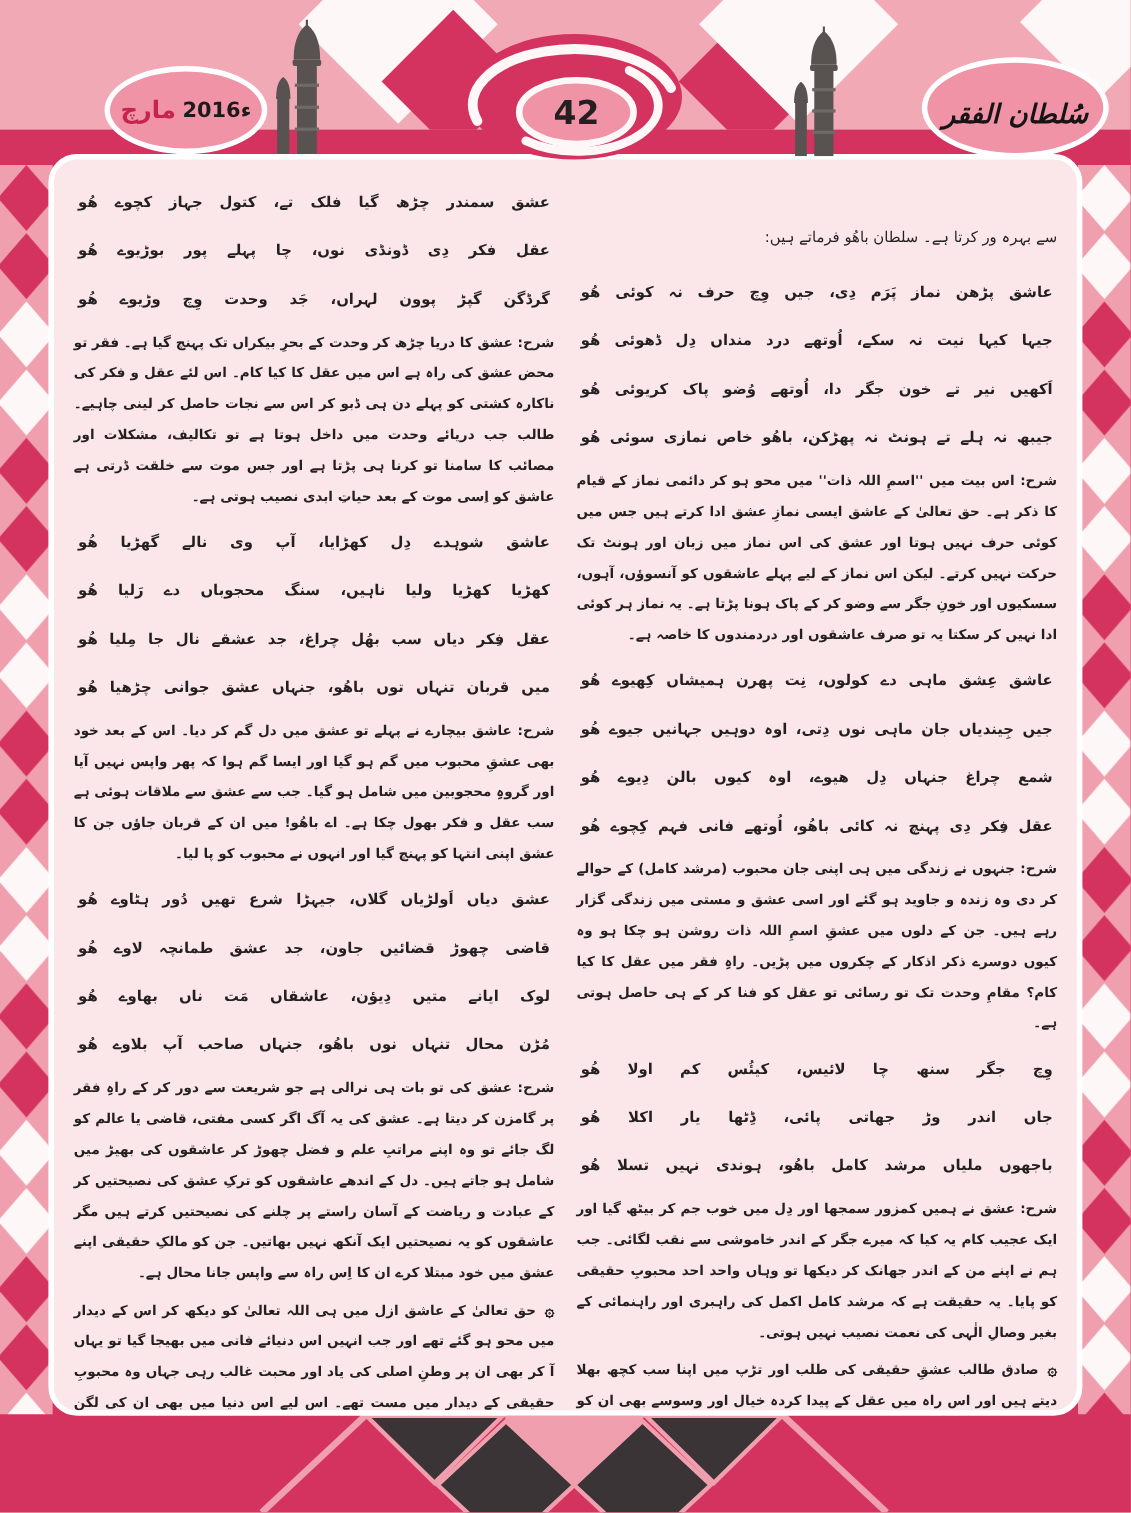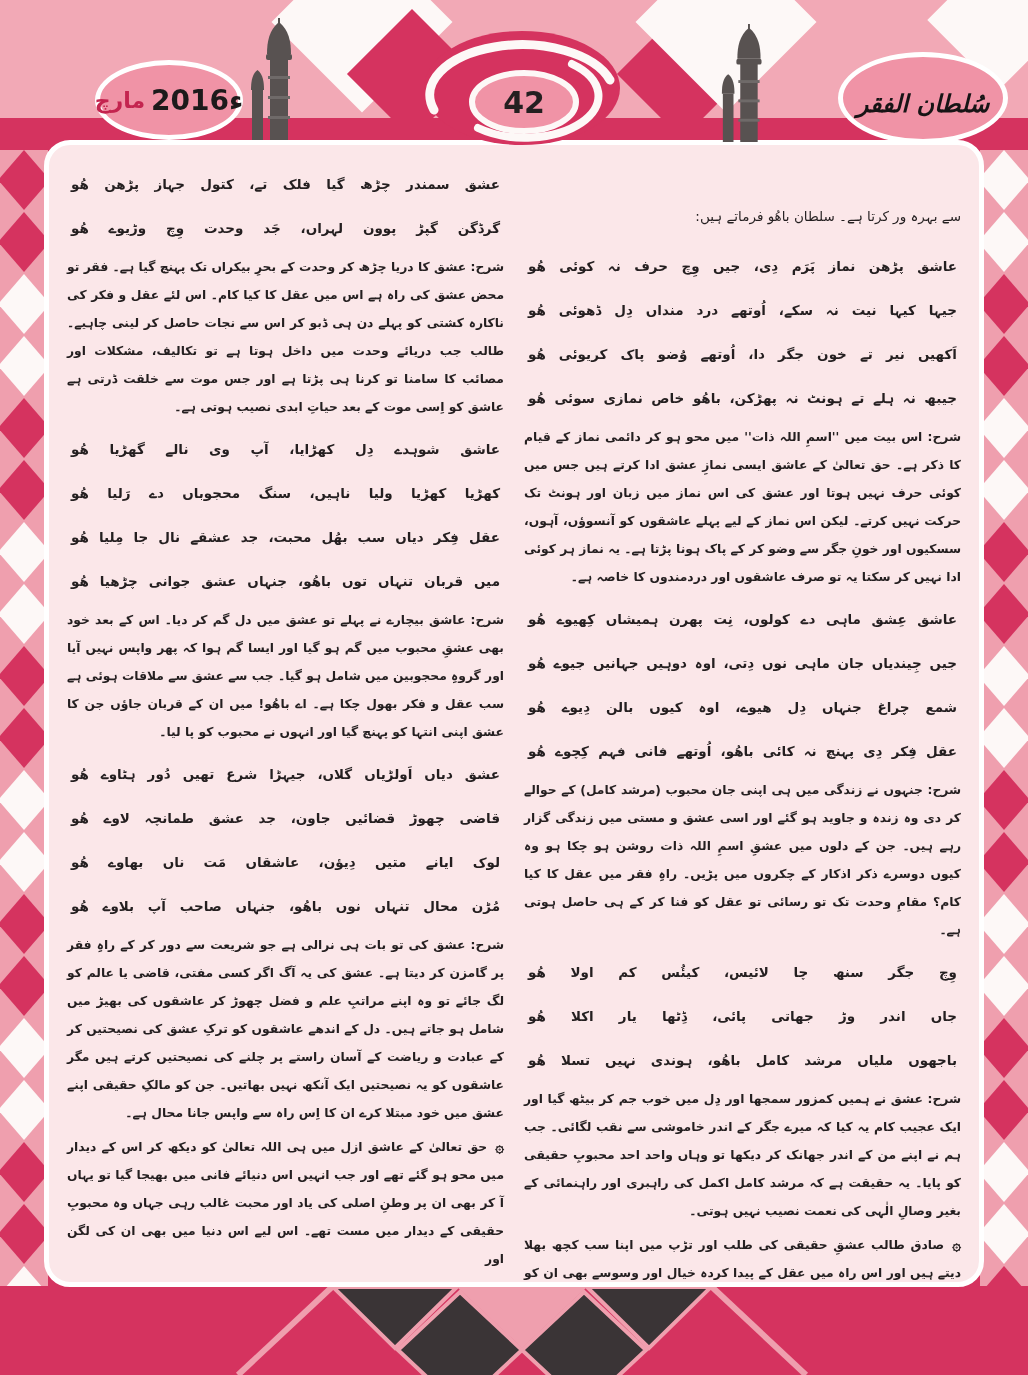--- a/index.html
+++ b/index.html
@@ -22,21 +22,21 @@
   .dm-magenta{background:#d5335f;}
   
   .badge{
     position:absolute;z-index:6;border-radius:50%;
     background:#f093a6;border:5px solid #fff;
     display:flex;align-items:center;justify-content:center;
     box-sizing:border-box;
   }
   .issue-badge{left:95px;top:60px;width:148px;height:80px;}
   .issue-badge .month{color:#c4244f;font-weight:700;font-size:22px;margin-right:6px;}
-  .issue-badge .year{color:#1d1a1b;font-weight:700;font-size:28px;}
+  .issue-badge .year{color:#1d1a1b;font-weight:700;font-size:19px;}
   .logo-badge{left:838px;top:52px;width:170px;height:92px;}
   .logo-badge .logo-text{color:#171415;font-weight:700;font-size:24px;font-style:italic;margin-top:12px;}
   .rose{position:absolute;left:420px;top:28px;z-index:6;}
   .minaret{position:absolute;z-index:5;}
   
   .strip{position:absolute;top:150px;bottom:89px;width:48px;z-index:1;}
   .strip-left{left:0;}
   .strip-right{right:0;}
   .strip svg{width:100%;height:100%;display:block;}
   
@@ -195,29 +195,30 @@
       </div>
       <p class="sharh">شرح: عشق نے ہمیں کمزور سمجھا اور دِل میں خوب جم کر بیٹھ گیا اور ایک عجیب کام یہ کیا کہ میرے جگر کے اندر خاموشی سے نقب لگائی۔ جب ہم نے اپنے من کے اندر جھانک کر دیکھا تو وہاں واحد احد محبوبِ حقیقی کو پایا۔ یہ حقیقت ہے کہ مرشد کامل اکمل کی راہبری اور راہنمائی کے بغیر وصالِ الٰہی کی نعمت نصیب نہیں ہوتی۔</p>
 
       <p class="sharh">
         <span class="orn">۞</span><span>صادق طالب عشقِ حقیقی کی طلب اور تڑپ میں اپنا سب کچھ بھلا دیتے ہیں اور اس راہ میں عقل کے پیدا کردہ خیال اور وسوسے بھی ان کو ان کے ارادے سے متزلزل نہیں کر پاتے کیونکہ اس راہ میں عقل بہت بڑا حجاب ہے جو دلائل سے طالبِ مولیٰ کو قربانی و جدوجہد سے روکتی ہے۔ سلطان باھُو فرماتے ہیں:</span>
       </p>
     </div>
 
     <div class="col">
       <div class="poem">
-        <div class="poem-line">عشق سمندر چڑھ گیا فلک تے، کتول جہاز پڑھن ھُو</div>
+        <div class="poem-line">عشق سمندر چڑھ گیا فلک تے، کتول جہاز کچوے ھُو</div>
+        <div class="poem-line">عقل فکر دِی ڈونڈی نوں، چا پہلے پور بوڑیوے ھُو</div>
         <div class="poem-line">گرڈگن گپڑ پوون لہراں، جَد وحدت وِچ وڑیوے ھُو</div>
       </div>
       <p class="sharh">شرح: عشق کا دریا چڑھ کر وحدت کے بحرِ بیکراں تک پہنچ گیا ہے۔ فقر تو محض عشق کی راہ ہے اس میں عقل کا کیا کام۔ اس لئے عقل و فکر کی ناکارہ کشتی کو پہلے دن ہی ڈبو کر اس سے نجات حاصل کر لینی چاہیے۔ طالب جب دریائے وحدت میں داخل ہوتا ہے تو تکالیف، مشکلات اور مصائب کا سامنا تو کرنا ہی پڑتا ہے اور جس موت سے خلقت ڈرتی ہے عاشق کو اِسی موت کے بعد حیاتِ ابدی نصیب ہوتی ہے۔</p>
 
       <div class="poem">
         <div class="poem-line">عاشق شوہدے دِل کھڑایا، آپ وی نالے گھڑیا ھُو</div>
         <div class="poem-line">کھڑیا کھڑیا ولیا ناہیں، سنگ محجوباں دے رَلیا ھُو</div>
-        <div class="poem-line">عقل فِکر دیاں سب بھُل محبت، جد عشقے نال جا مِلیا ھُو</div>
+        <div class="poem-line">عقل فِکر دیاں سب بھُل چراغ، جد عشقے نال جا مِلیا ھُو</div>
         <div class="poem-line">میں قربان تنہاں توں باھُو، جنہاں عشق جوانی چڑھیا ھُو</div>
       </div>
       <p class="sharh">شرح: عاشق بیچارے نے پہلے تو عشق میں دل گم کر دیا۔ اس کے بعد خود بھی عشقِ محبوب میں گم ہو گیا اور ایسا گم ہوا کہ پھر واپس نہیں آیا اور گروہِ محجوبین میں شامل ہو گیا۔ جب سے عشق سے ملاقات ہوئی ہے سب عقل و فکر بھول چکا ہے۔ اے باھُو! میں ان کے قربان جاؤں جن کا عشق اپنی انتہا کو پہنچ گیا اور انہوں نے محبوب کو پا لیا۔</p>
 
       <div class="poem">
         <div class="poem-line">عشق دیاں اَولڑیاں گلاں، جیہڑا شرع تھیں دُور ہٹاوے ھُو</div>
         <div class="poem-line">قاضی چھوڑ قضائیں جاون، جد عشق طمانچہ لاوے ھُو</div>
         <div class="poem-line">لوک ایانے متیں دِیؤن، عاشقاں مَت ناں بھاوے ھُو</div>
         <div class="poem-line">مُڑن محال تنہاں نوں باھُو، جنہاں صاحب آپ بلاوے ھُو</div>
       </div>

